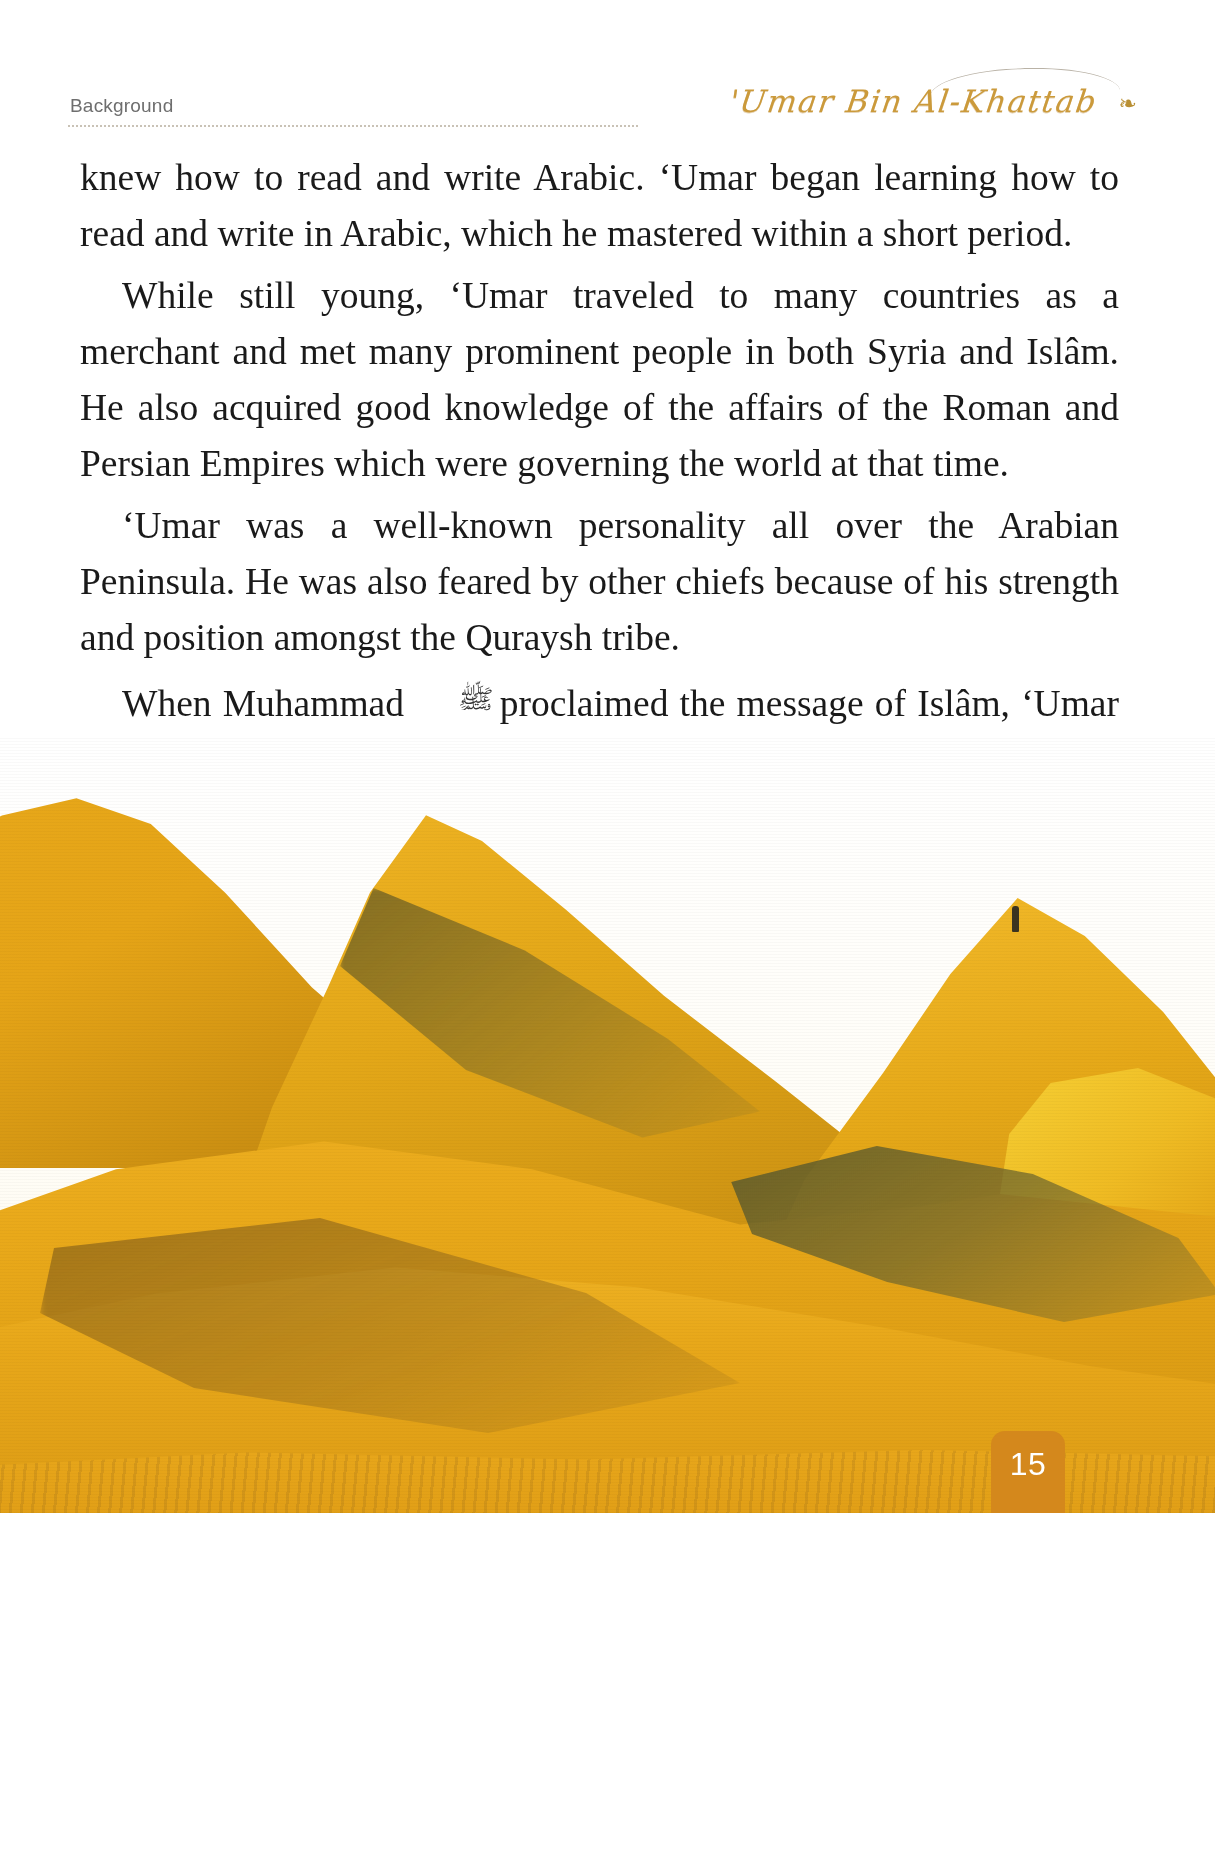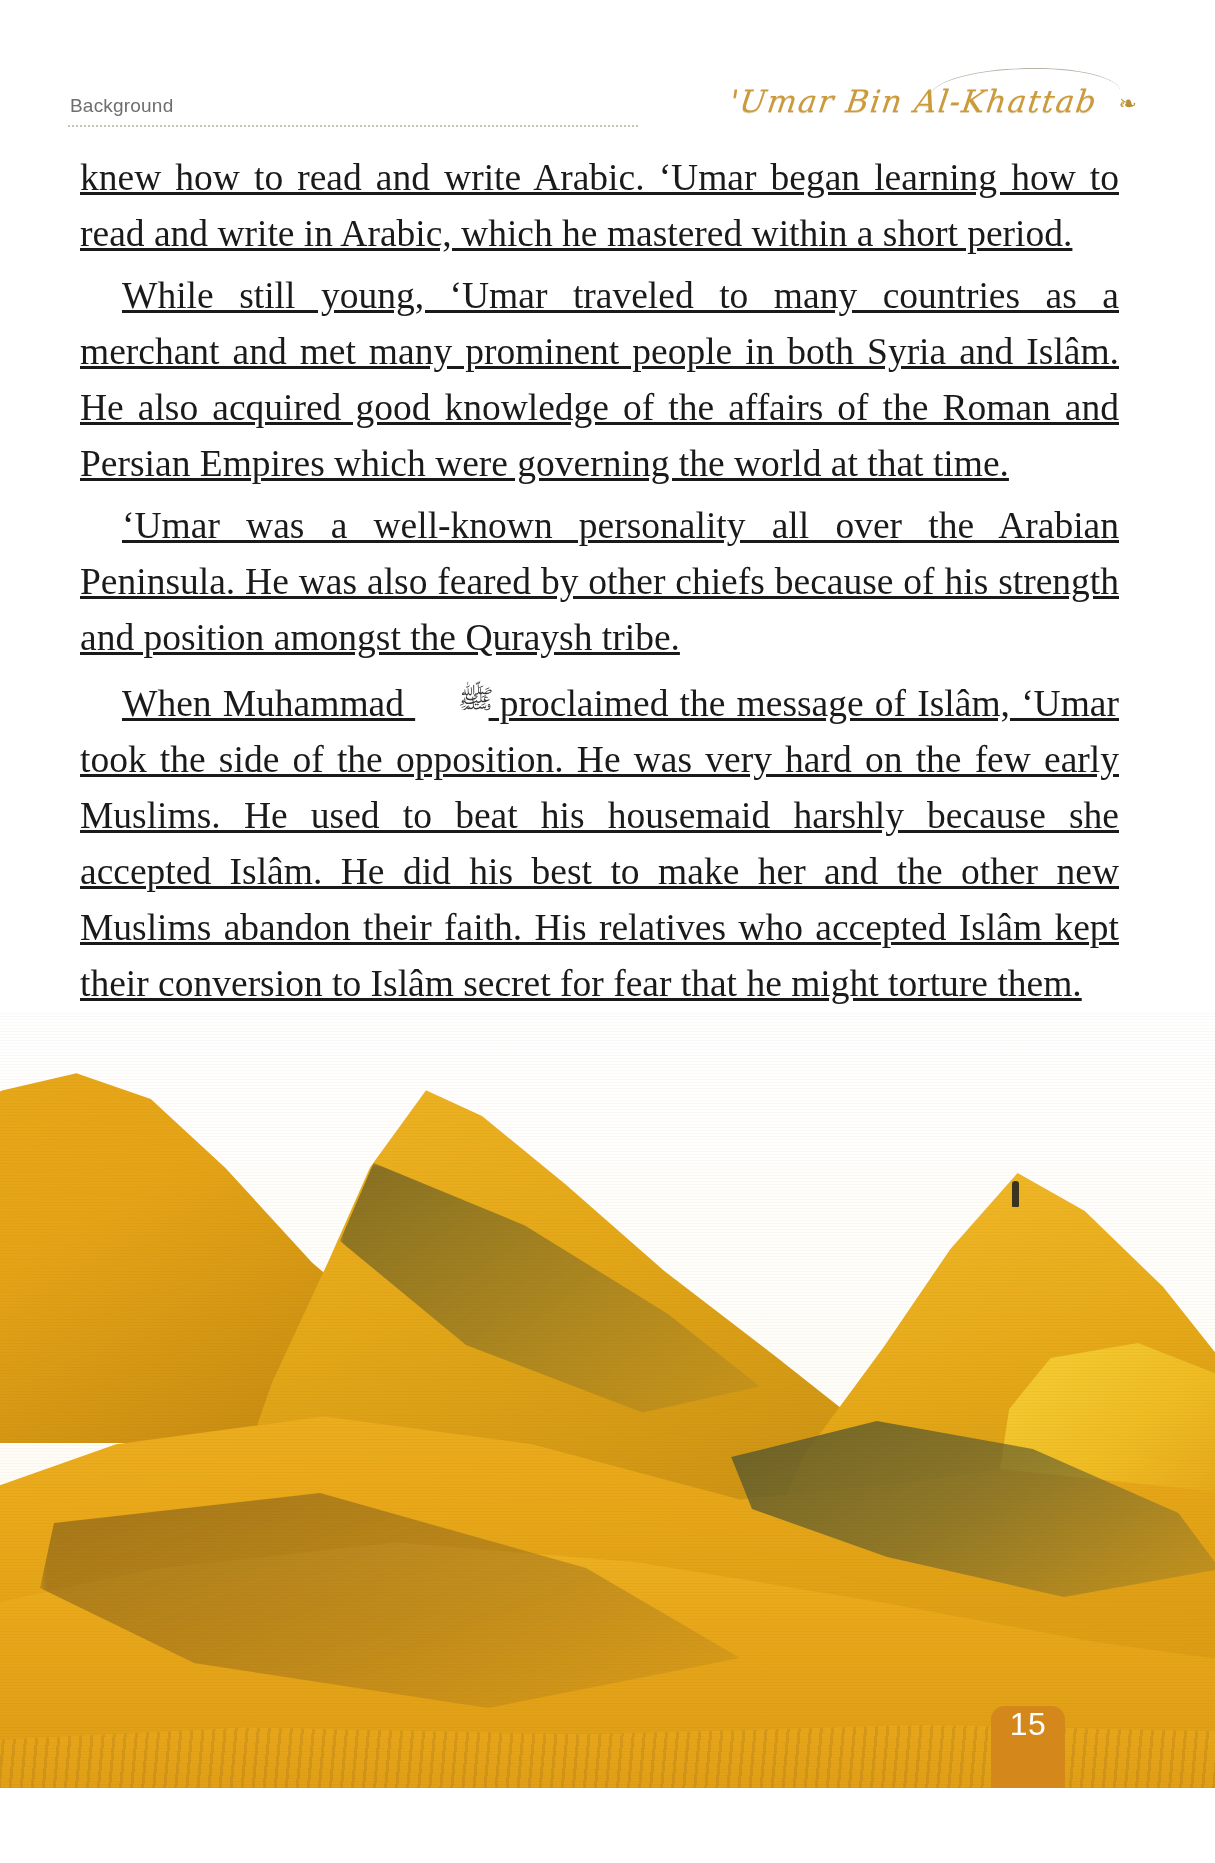--- a/index.html
+++ b/index.html
@@ -6,21 +6,21 @@
     margin: 0;
     padding: 0;
     background: #ffffff;
   }
   body {
     font-family: "Liberation Serif", serif;
   }
   .page {
     position: relative;
     width: 1215px;
-    height: 1788px;
+    height: 1513px;
     background: #ffffff;
     overflow: hidden;
   }
 
   
   .header {
     position: absolute;
     left: 0;
     top: 0;
     width: 1215px;
@@ -85,21 +85,20 @@
     width: 1055px;
   }
   p.para {
     margin: 0 16px 6px 0;
     font-size: 37.5px;
     line-height: 56px;
     color: #1a1a1a;
     text-align: justify;
     text-indent: 0;
     hyphens: none;
-    text-decoration: underline;
   }
   p.para.indent {
     text-indent: 42px;
   }
   .sym-saw {
     display: inline-block;
     font-size: 26px;
     color: #333333;
     vertical-align: 8px;
     letter-spacing: -1px;
@@ -209,21 +208,21 @@
   
   .page-badge {
     position: absolute;
     right: 150px;
     bottom: 0;
     width: 74px;
     height: 82px;
     background: #d4881c;
     border-radius: 14px 14px 0 0;
     display: flex;
-    align-items: flex-start;
+    align-items: center;
     justify-content: center;
   }
   .page-badge-num {
     font-family: "Liberation Sans", sans-serif;
     font-size: 32px;
     color: #ffffff;
     letter-spacing: 0.5px;
     padding-bottom: 16px;
   }
 </style>

